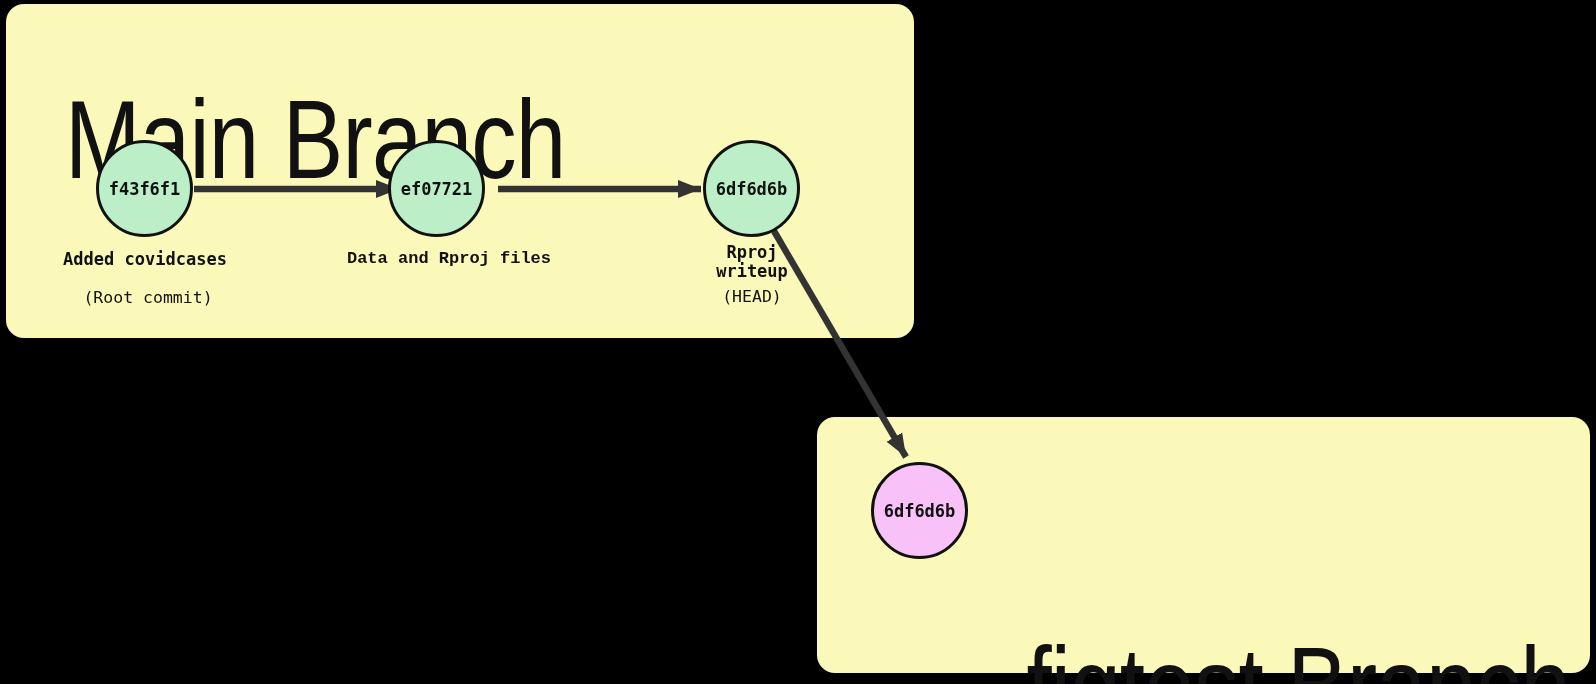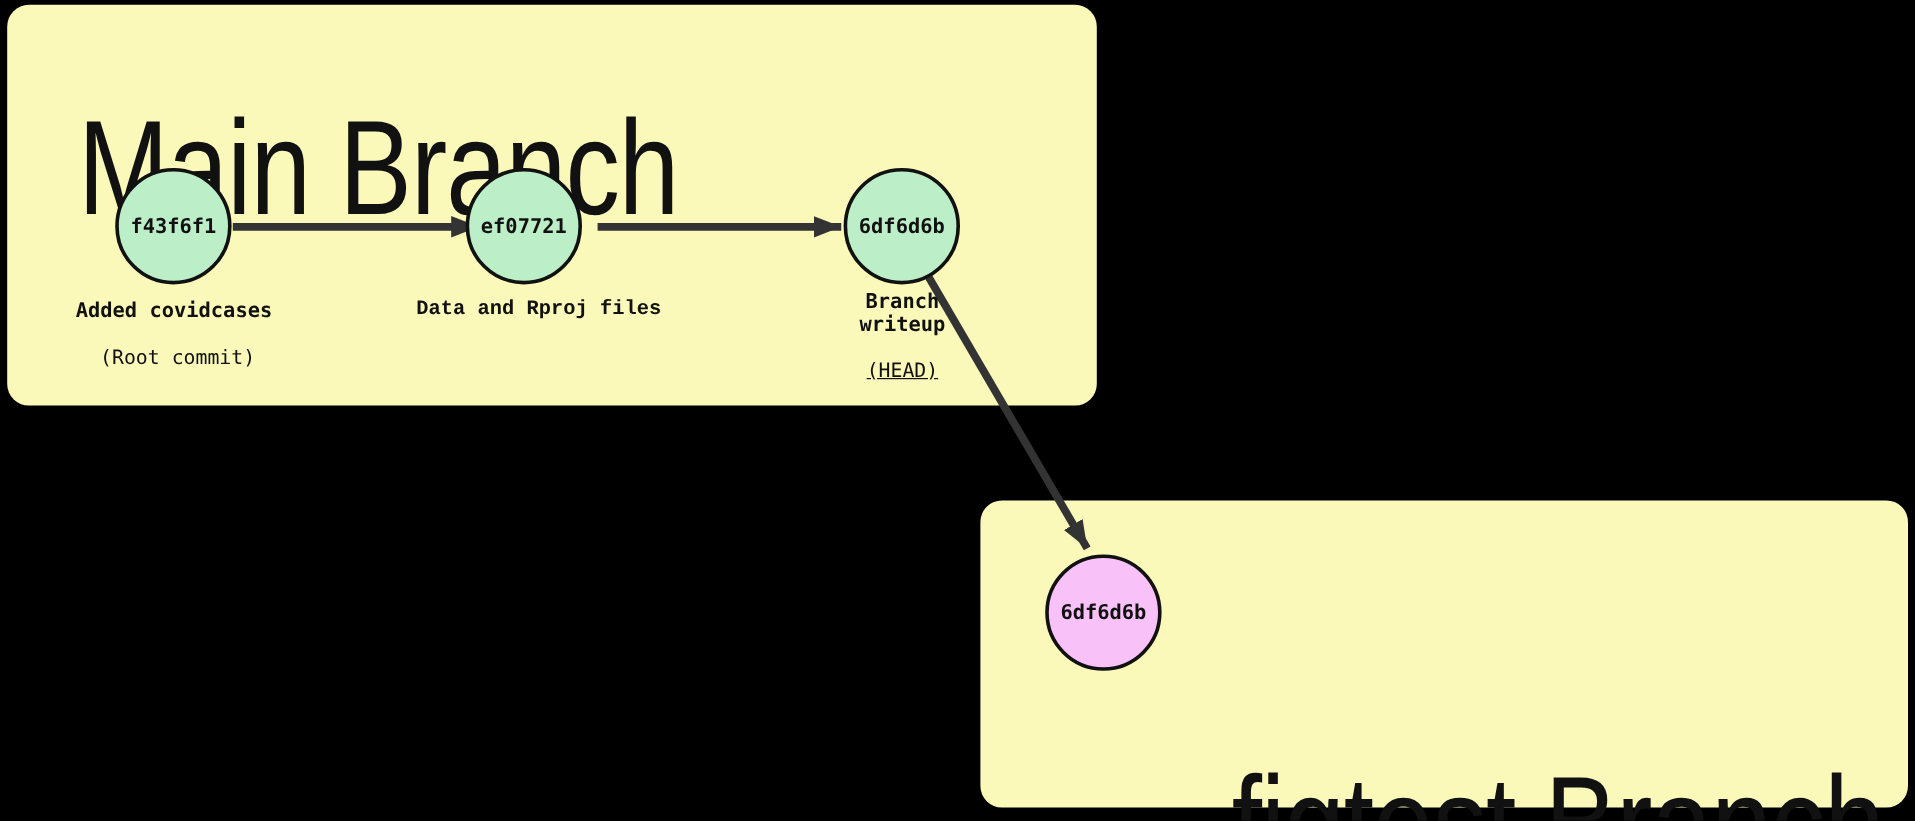--- a/index.html
+++ b/index.html
@@ -46,21 +46,21 @@
     font-size:17px;line-height:18.5px;text-align:center;color:var(--text);
   }
   .m1{left:-15px;top:250px;width:320px;}
   .m2{left:289px;top:250px;width:320px;font-family:Liberation Mono, monospace;}
   .m3{left:692px;top:243px;width:120px;}
   .commit-note{
     position:absolute;font-family:"DejaVu Sans Mono",monospace;font-weight:normal;
     font-size:16.5px;line-height:19px;text-align:center;color:var(--text);
   }
   .n1{left:-12px;top:288px;width:320px;}
-  .n3{left:592px;top:299px;width:320px;text-decoration:underline;}
+  .n3{left:592px;top:287px;width:320px;}
 </style>
 </head>
 <body>
 
 <div class="stage">
 
   <section class="branch-box box-main">
     <h1 class="branch-title title-main">Main Branch</h1>
   </section>
 
@@ -86,20 +86,20 @@
   <div class="commit-note n1">(Root commit)</div>
 
   <div class="commit-circle green c2">
     <span>ef07721</span>
   </div>
   <div class="commit-label m2">Data and Rproj files</div>
 
   <div class="commit-circle green c3">
     <span>6df6d6b</span>
   </div>
-  <div class="commit-label m3">Branch writeup</div>
+  <div class="commit-label m3">Rproj writeup</div>
   <div class="commit-note n3">(HEAD)</div>
 
   <div class="commit-circle pink c4">
     <span>6df6d6b</span>
   </div>
 
 </div>
 
 </body></html>

